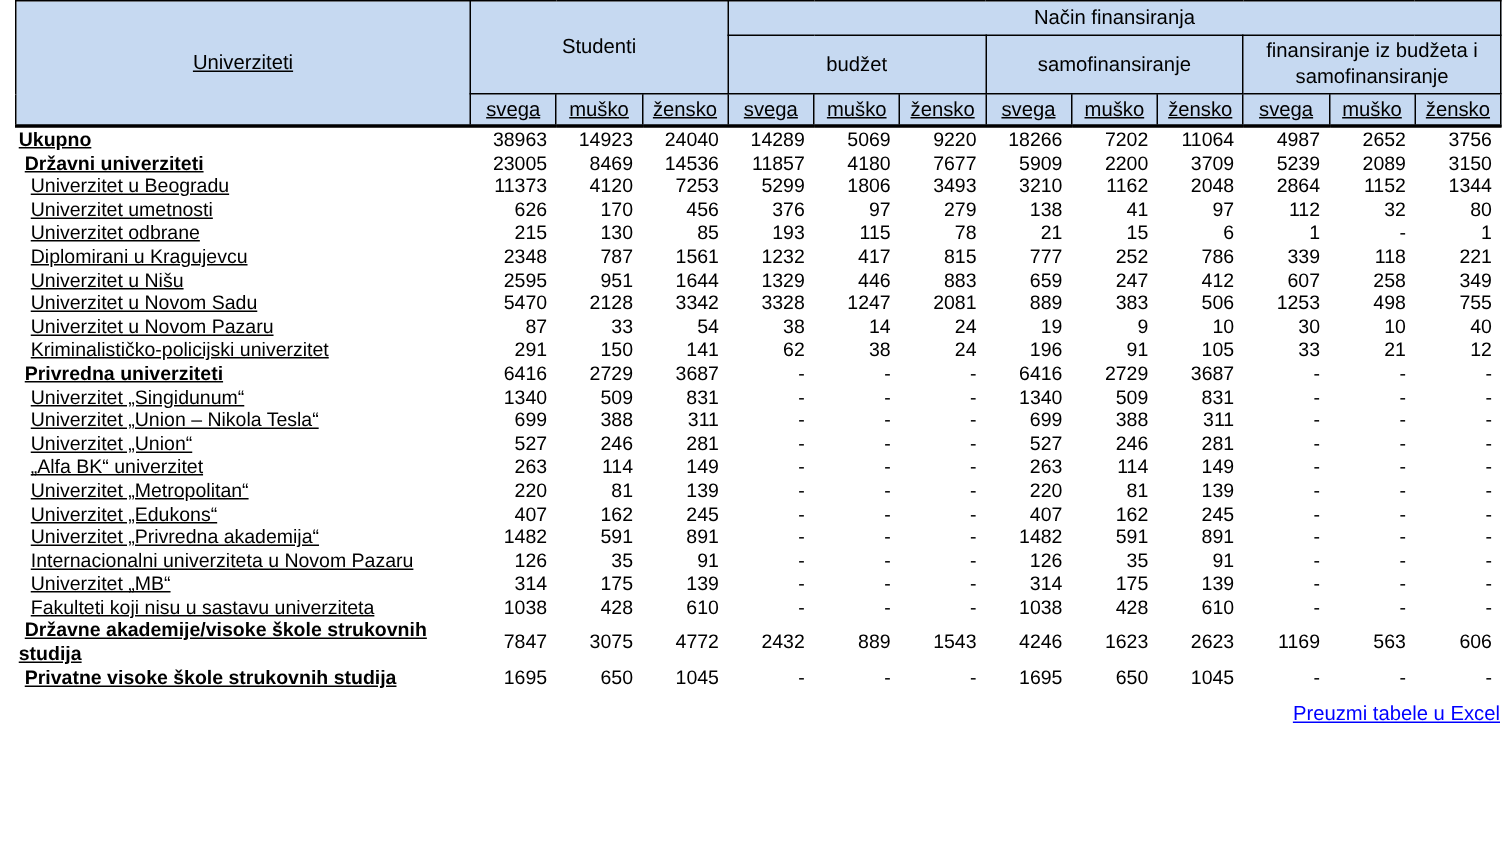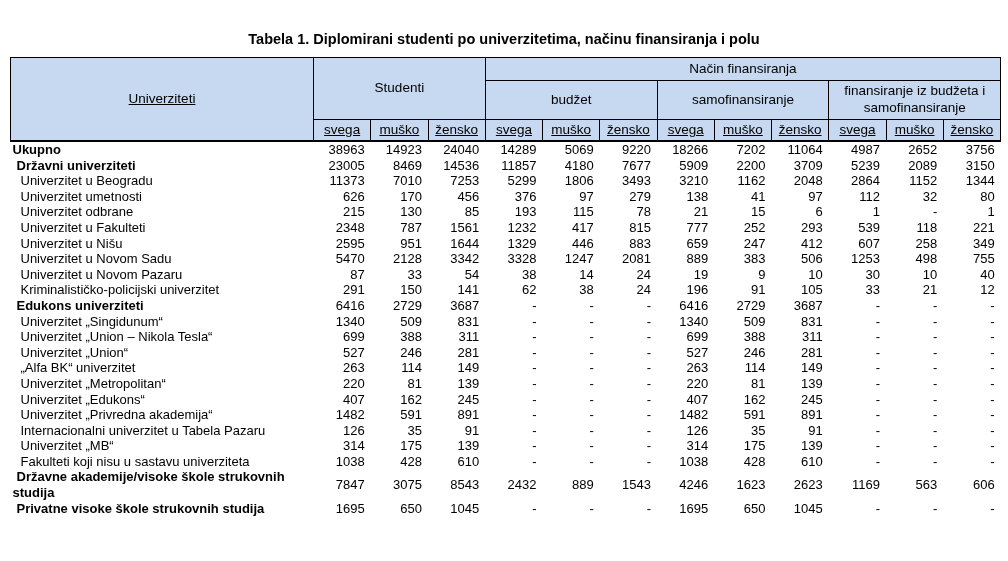--- a/index.html
+++ b/index.html
@@ -54,20 +54,21 @@
   tbody td {
     border: none;
     padding: 0;
     line-height: 15.6px;
     vertical-align: middle;
     white-space: nowrap;
   }
   tbody td.label {
     padding-left: 2px;
     white-space: normal;
+    text-decoration: underline;
   }
   tbody td.label.lvl1 { text-indent: 4px; }
   tbody td.label.lvl2 { text-indent: 8px; }
   tbody tr.bold td.label { font-weight: bold; }
   tbody td.num {
     text-align: right;
     padding-right: 6px;
   }
   .footer-link-row {
     width: 1000px;
@@ -79,21 +80,20 @@
     color: var(--link-color, #0000ff);
     text-decoration: underline;
     cursor: pointer;
   }
 </style>
 </head>
 <body>
 
 <div class="page">
 
-  <div class="title">Tabela 1. Diplomirani studenti po univerzitetima, načinu finansiranja i polu</div>
 
   <table class="stats">
     <colgroup>
       <col class="c-uni">
       <col class="c-num">
         <col class="c-num">
         <col class="c-num">
       <col class="c-num">
         <col class="c-num">
         <col class="c-num">
@@ -157,21 +157,21 @@
           <td class="num">5909</td>
           <td class="num">2200</td>
           <td class="num">3709</td>
           <td class="num">5239</td>
           <td class="num">2089</td>
           <td class="num">3150</td>
         </tr>
         <tr>
           <td class="label lvl2">Univerzitet u Beogradu</td>
           <td class="num">11373</td>
-          <td class="num">7010</td>
+          <td class="num">4120</td>
           <td class="num">7253</td>
           <td class="num">5299</td>
           <td class="num">1806</td>
           <td class="num">3493</td>
           <td class="num">3210</td>
           <td class="num">1162</td>
           <td class="num">2048</td>
           <td class="num">2864</td>
           <td class="num">1152</td>
           <td class="num">1344</td>
@@ -200,31 +200,31 @@
           <td class="num">115</td>
           <td class="num">78</td>
           <td class="num">21</td>
           <td class="num">15</td>
           <td class="num">6</td>
           <td class="num">1</td>
           <td class="num">-</td>
           <td class="num">1</td>
         </tr>
         <tr>
-          <td class="label lvl2">Univerzitet u Fakulteti</td>
+          <td class="label lvl2">Diplomirani u Kragujevcu</td>
           <td class="num">2348</td>
           <td class="num">787</td>
           <td class="num">1561</td>
           <td class="num">1232</td>
           <td class="num">417</td>
           <td class="num">815</td>
           <td class="num">777</td>
           <td class="num">252</td>
-          <td class="num">293</td>
-          <td class="num">539</td>
+          <td class="num">786</td>
+          <td class="num">339</td>
           <td class="num">118</td>
           <td class="num">221</td>
         </tr>
         <tr>
           <td class="label lvl2">Univerzitet u Nišu</td>
           <td class="num">2595</td>
           <td class="num">951</td>
           <td class="num">1644</td>
           <td class="num">1329</td>
           <td class="num">446</td>
@@ -275,21 +275,21 @@
           <td class="num">38</td>
           <td class="num">24</td>
           <td class="num">196</td>
           <td class="num">91</td>
           <td class="num">105</td>
           <td class="num">33</td>
           <td class="num">21</td>
           <td class="num">12</td>
         </tr>
         <tr class="bold">
-          <td class="label lvl1">Edukons univerziteti</td>
+          <td class="label lvl1">Privredna univerziteti</td>
           <td class="num">6416</td>
           <td class="num">2729</td>
           <td class="num">3687</td>
           <td class="num">-</td>
           <td class="num">-</td>
           <td class="num">-</td>
           <td class="num">6416</td>
           <td class="num">2729</td>
           <td class="num">3687</td>
           <td class="num">-</td>
@@ -395,21 +395,21 @@
           <td class="num">-</td>
           <td class="num">-</td>
           <td class="num">1482</td>
           <td class="num">591</td>
           <td class="num">891</td>
           <td class="num">-</td>
           <td class="num">-</td>
           <td class="num">-</td>
         </tr>
         <tr>
-          <td class="label lvl2">Internacionalni univerzitet u Tabela Pazaru</td>
+          <td class="label lvl2">Internacionalni univerziteta u Novom Pazaru</td>
           <td class="num">126</td>
           <td class="num">35</td>
           <td class="num">91</td>
           <td class="num">-</td>
           <td class="num">-</td>
           <td class="num">-</td>
           <td class="num">126</td>
           <td class="num">35</td>
           <td class="num">91</td>
           <td class="num">-</td>
@@ -443,21 +443,21 @@
           <td class="num">428</td>
           <td class="num">610</td>
           <td class="num">-</td>
           <td class="num">-</td>
           <td class="num">-</td>
         </tr>
         <tr class="bold">
           <td class="label lvl1">Državne akademije/visoke škole strukovnih studija</td>
           <td class="num">7847</td>
           <td class="num">3075</td>
-          <td class="num">8543</td>
+          <td class="num">4772</td>
           <td class="num">2432</td>
           <td class="num">889</td>
           <td class="num">1543</td>
           <td class="num">4246</td>
           <td class="num">1623</td>
           <td class="num">2623</td>
           <td class="num">1169</td>
           <td class="num">563</td>
           <td class="num">606</td>
         </tr>
@@ -472,14 +472,17 @@
           <td class="num">1695</td>
           <td class="num">650</td>
           <td class="num">1045</td>
           <td class="num">-</td>
           <td class="num">-</td>
           <td class="num">-</td>
         </tr>
       </tbody>
   </table>
 
+  <div class="footer-link-row">
+    <a href="#">Preuzmi tabele u Excel</a>
+  </div>
 
 </div>
 
 </body></html>

